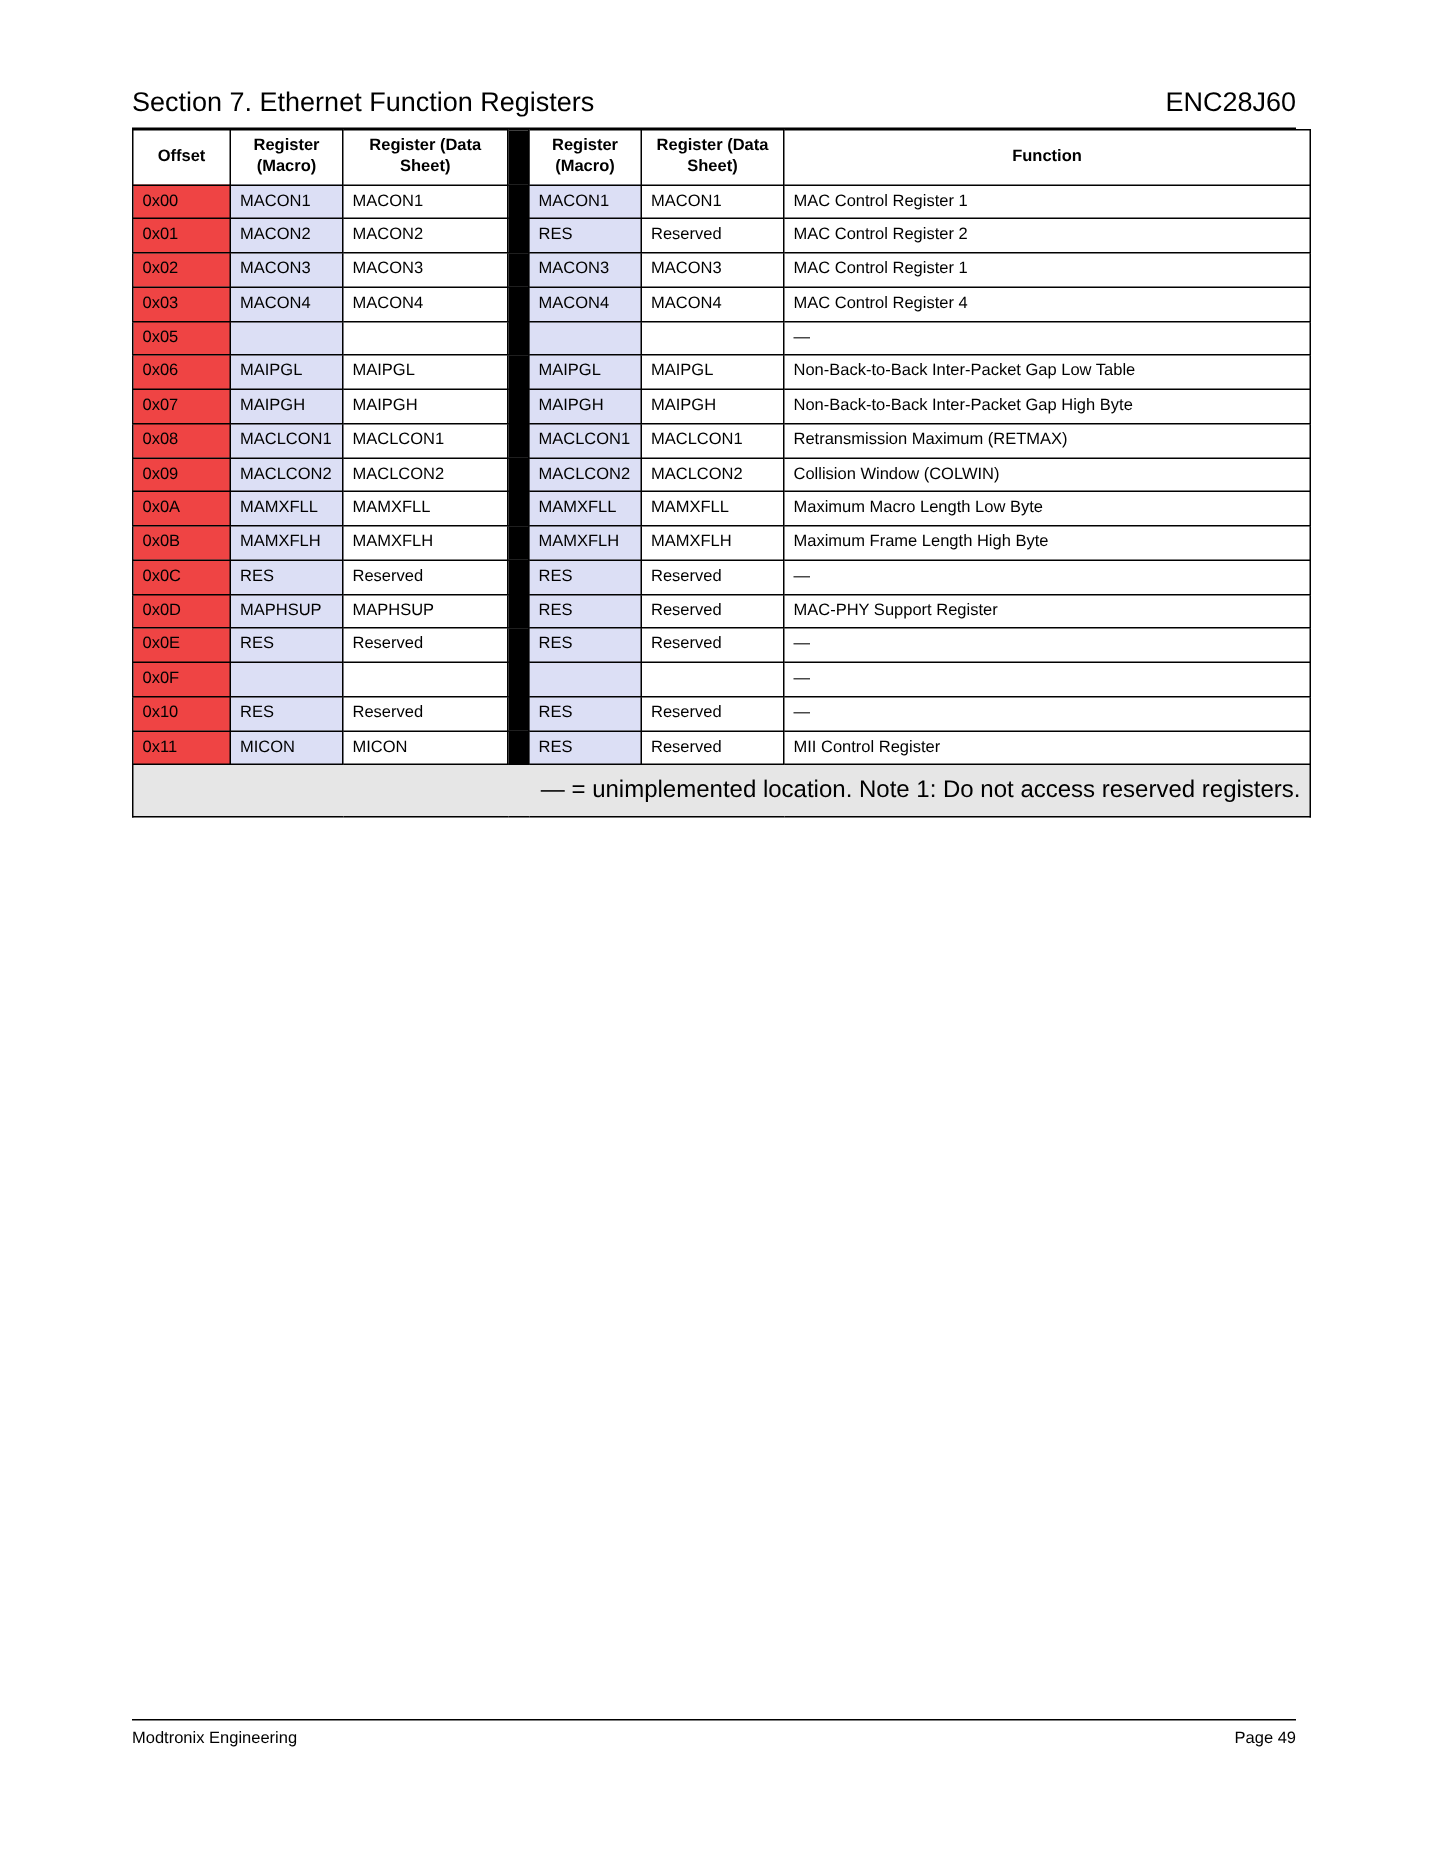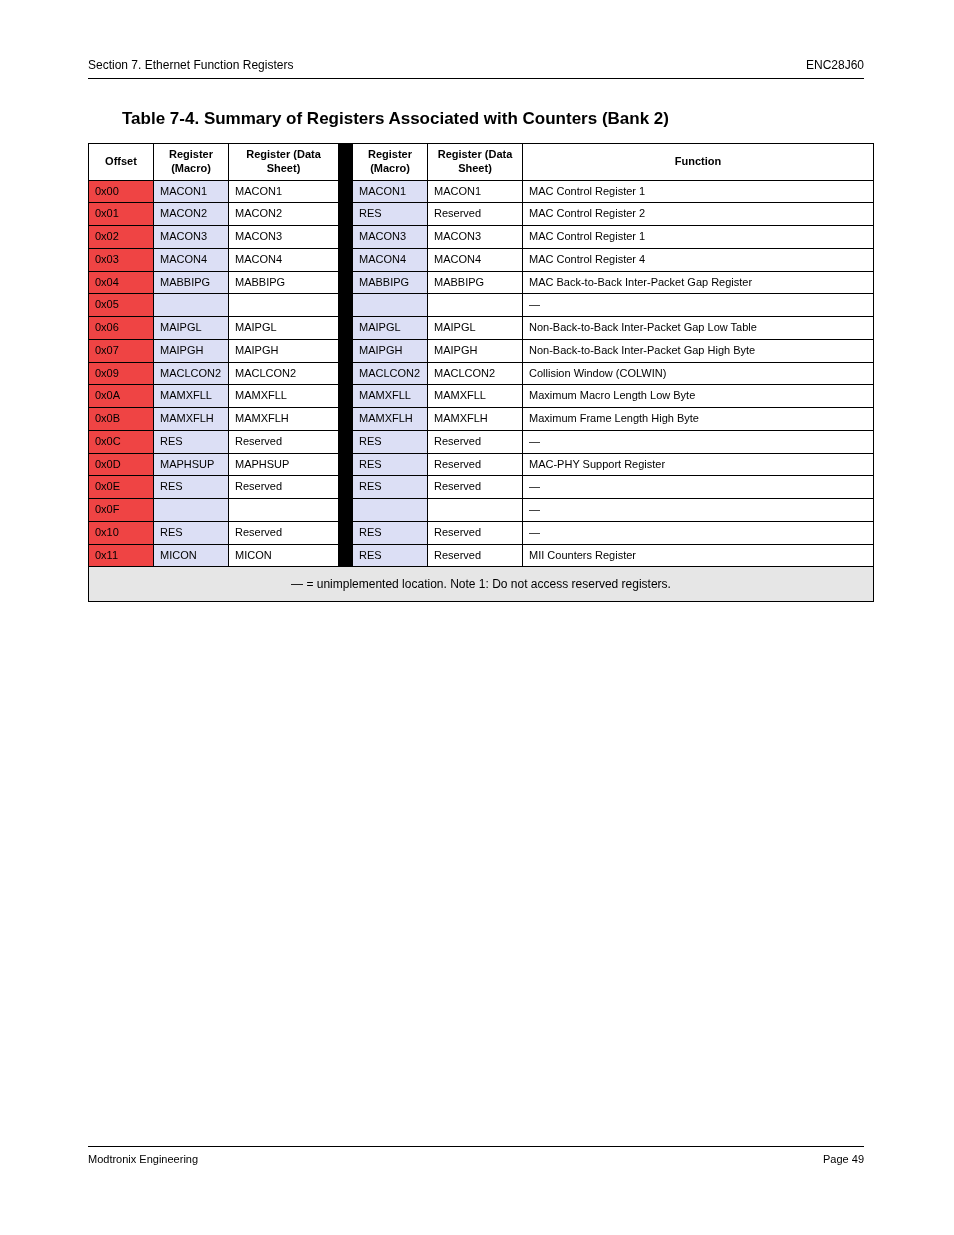--- a/index.html
+++ b/index.html
@@ -19,21 +19,21 @@
   }
   .top-rule, .bottom-rule {
     border: none;
     border-top: 1px solid #000;
     margin: 0;
   }
   .top-rule { margin-top: 5px; }
   .header {
     display: flex;
     justify-content: space-between;
-    font-size: 12px;
+    font-size: 18px;
     margin: 8px 0 6px 0;
   }
   .section-title {
     font-size: 17px;
     font-weight: 700;
     margin: 30px 0 14px 34px;
   }
 
   
   .tbl {
@@ -63,22 +63,22 @@
     background: #000;
     border-left: 1px solid #000;
     border-right: 1px solid #000;
     padding: 0;
   }
   .green { background: #ef4444; }
   .blue { background: #dcdff5; }
 
   .footer-row td {
     background: #e6e6e6;
-    text-align: center;
-    font-size: 12px;
+    text-align: right;
+    font-size: 16px;
     height: 26px;
   }
 
   .footer-block {
     position: absolute;
     left: 88px;
     right: 90px;
     bottom: 70px;
   }
   .footer-text {
@@ -91,21 +91,20 @@
 <body>
 
 <div class="page">
 
   <div class="header">
     <span>Section 7.  Ethernet Function Registers</span>
     <span>ENC28J60</span>
   </div>
   <hr class="top-rule">
 
-  <div class="section-title">Table 7-4.  Summary of Registers Associated with Counters (Bank 2)</div>
 
   <table class="tbl">
     <colgroup>
       <col class="c1">
         <col class="c2">
         <col class="c3">
         <col class="cdiv">
         <col class="c4">
         <col class="c5">
         <col class="c6">
@@ -152,29 +151,20 @@
         <tr>
           <td class="green num">0x03</td>
           <td class="blue">MACON4</td>
           <td>MACON4</td>
           <td class="div-cell"></td>
           <td class="blue">MACON4</td>
           <td>MACON4</td>
           <td>MAC Control Register 4</td>
         </tr>
         <tr>
-          <td class="green num">0x04</td>
-          <td class="blue">MABBIPG</td>
-          <td>MABBIPG</td>
-          <td class="div-cell"></td>
-          <td class="blue">MABBIPG</td>
-          <td>MABBIPG</td>
-          <td>MAC Back-to-Back Inter-Packet Gap Register</td>
-        </tr>
-        <tr>
           <td class="green num">0x05</td>
           <td class="blue"></td>
           <td></td>
           <td class="div-cell"></td>
           <td class="blue"></td>
           <td></td>
           <td>—</td>
         </tr>
         <tr>
           <td class="green num">0x06</td>
@@ -188,20 +178,29 @@
         <tr>
           <td class="green num">0x07</td>
           <td class="blue">MAIPGH</td>
           <td>MAIPGH</td>
           <td class="div-cell"></td>
           <td class="blue">MAIPGH</td>
           <td>MAIPGH</td>
           <td>Non-Back-to-Back Inter-Packet Gap High Byte</td>
         </tr>
         <tr>
+          <td class="green num">0x08</td>
+          <td class="blue">MACLCON1</td>
+          <td>MACLCON1</td>
+          <td class="div-cell"></td>
+          <td class="blue">MACLCON1</td>
+          <td>MACLCON1</td>
+          <td>Retransmission Maximum (RETMAX)</td>
+        </tr>
+        <tr>
           <td class="green num">0x09</td>
           <td class="blue">MACLCON2</td>
           <td>MACLCON2</td>
           <td class="div-cell"></td>
           <td class="blue">MACLCON2</td>
           <td>MACLCON2</td>
           <td>Collision Window (COLWIN)</td>
         </tr>
         <tr>
           <td class="green num">0x0A</td>
@@ -266,21 +265,21 @@
           <td>Reserved</td>
           <td>—</td>
         </tr>
         <tr>
           <td class="green num">0x11</td>
           <td class="blue">MICON</td>
           <td>MICON</td>
           <td class="div-cell"></td>
           <td class="blue">RES</td>
           <td>Reserved</td>
-          <td>MII Counters Register</td>
+          <td>MII Control Register</td>
         </tr>
       </tbody>
     <tfoot>
       <tr class="footer-row">
         <td colspan="7">— = unimplemented location.  Note 1:  Do not access reserved registers.</td>
       </tr>
     </tfoot>
   </table>
 
   <div class="footer-block">

